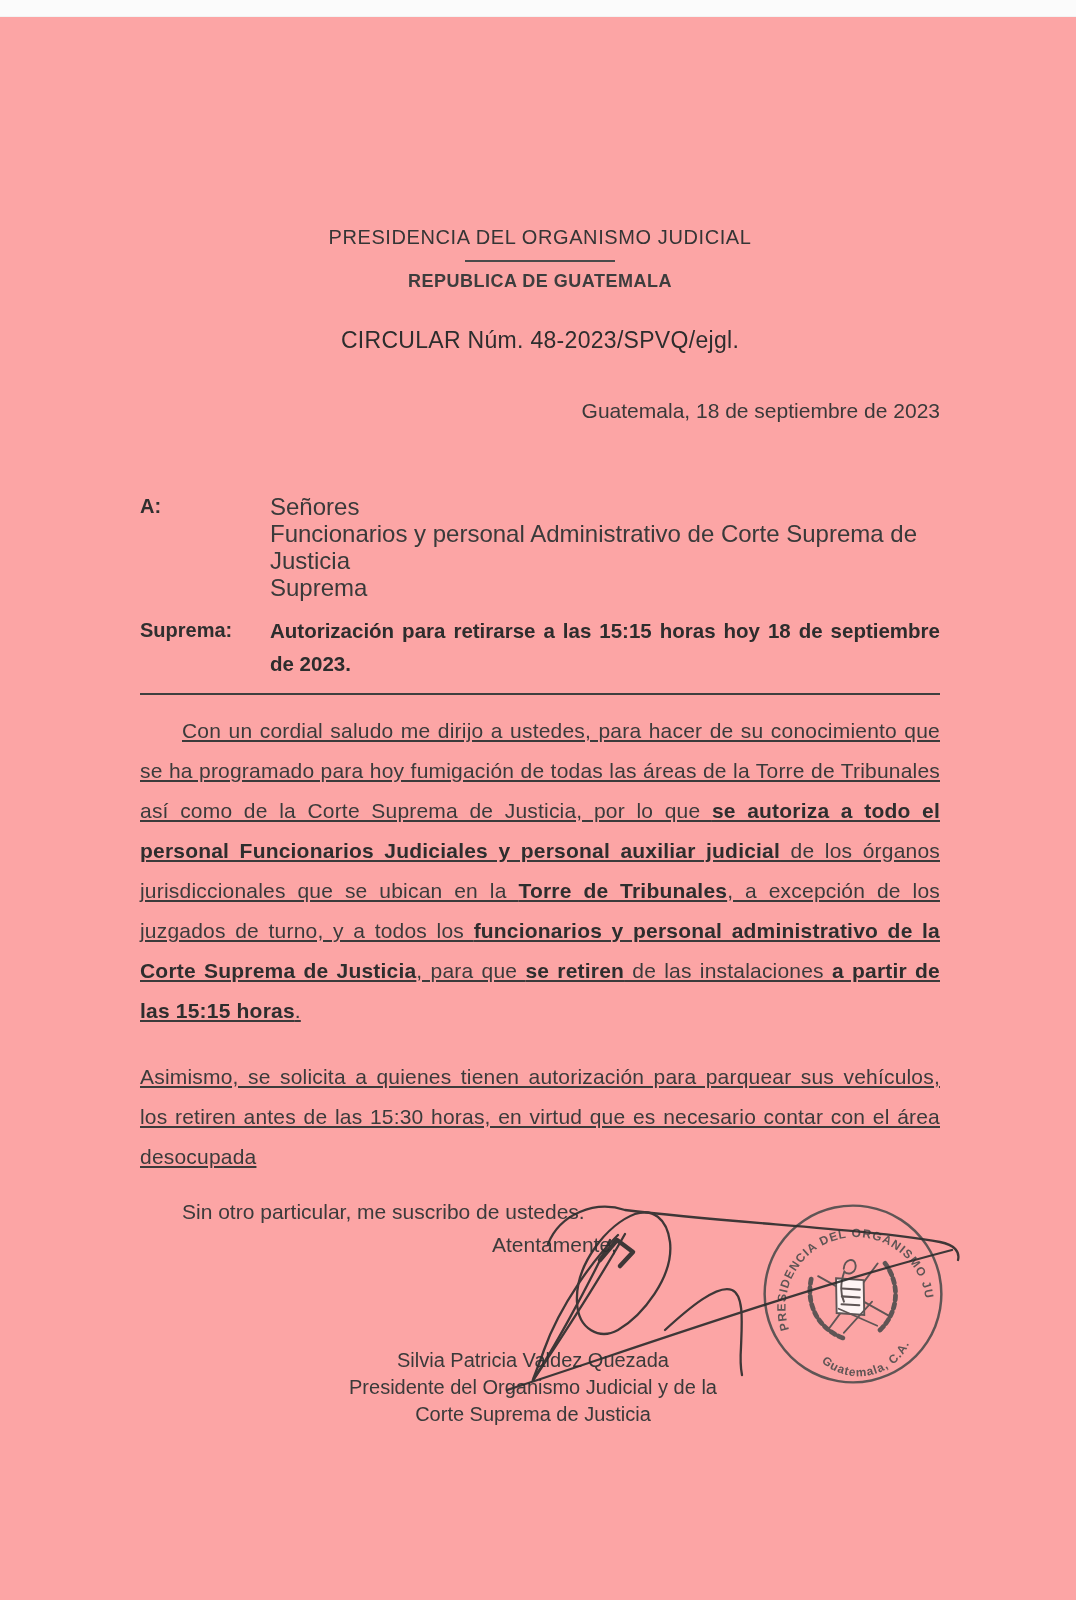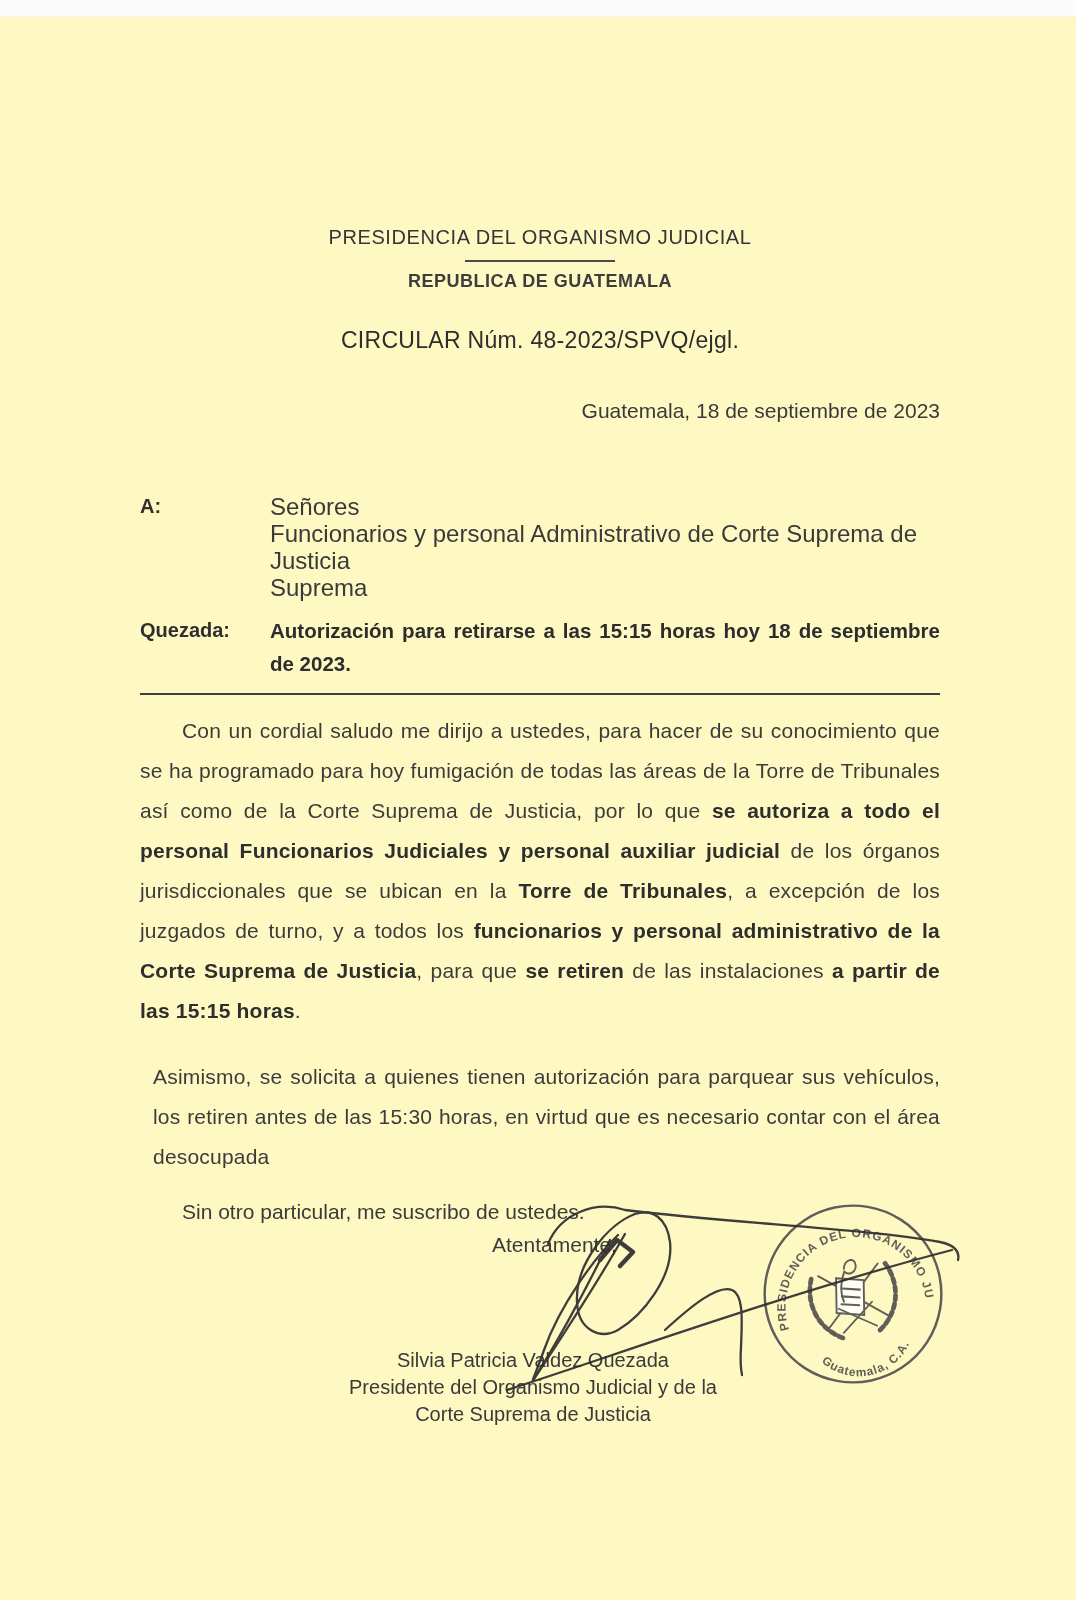--- a/index.html
+++ b/index.html
@@ -1,19 +1,19 @@
 <!DOCTYPE html>
 <html><head>
 <meta charset="utf-8">
 <style>
   html,body{margin:0;padding:0;background:#ffffff;}
   .page{
     position:relative;
     width:1076px;height:1600px;
-    background:#fef9c3;
+    background:#fca5a5;
     font-family:"Liberation Sans","DejaVu Sans",sans-serif;
     color:#3a3a3a;
     overflow:hidden;
     box-sizing:border-box;
     padding:225px 88px 0 140px;
   }
   .scan-strip{position:absolute;top:0;left:0;width:100%;height:16px;background:#fbfbfb;border-bottom:1px solid #f3f3f3;}
   .content{position:relative;width:800px;}
 
   .org{ text-align:center; font-size:20px; line-height:24px; letter-spacing:.6px; color:#353535;}
@@ -25,23 +25,23 @@
   .addr-row{ margin-top:69px; display:flex;}
   .addr-label{ width:130px; flex:0 0 130px; font-weight:bold; font-size:20px; line-height:27px; color:#2f2f2f;}
   .addr-lines{ flex:1; font-size:24px; line-height:27px; color:#3a3a3a;}
 
   .subject-row{ margin-top:13px; display:flex;}
   .subject-label{ width:130px; flex:0 0 130px; font-weight:bold; font-size:20px; line-height:33px; color:#2f2f2f;}
   .subject-text{ flex:1; font-weight:bold; font-size:20.5px; line-height:33px; text-align:justify; color:#2d2d2d;}
 
   .rule-full{ margin-top:13px; height:2px; background:#3f3f3f;}
 
-  .body-p{ font-size:21px; line-height:40px; text-align:justify; letter-spacing:.2px; color:#3b3b3b;}
+  .body-p{ font-size:21px; line-height:40px; text-align:justify; letter-spacing:.2px; color:#3b3b3b;text-decoration:underline;}
   .p1{ margin-top:16px; text-indent:42px;}
-  .p2{ margin-top:26px;margin-left:13px;}
+  .p2{ margin-top:26px;}
   .body-p .b{ font-weight:bold; color:#2e2e2e;}
   .closing{ margin-top:17px; font-size:21px; line-height:27px; text-indent:42px; color:#3b3b3b;}
 
   .sig-area{ position:relative; margin-top:3px; height:240px;}
   .salutation{ position:absolute; left:352px; top:4px; font-size:21px; line-height:26px; color:#3b3b3b;}
   .sig-name-block{ position:absolute; left:183px; top:119px; width:420px; text-align:center;
     font-size:20px; line-height:27px; color:#3a3a3a;}
   .scribble{ position:absolute; left:320px; top:-56px; width:510px; height:230px; pointer-events:none;}
   .seal{ position:absolute; left:618px; top:-29px; width:190px; height:190px; opacity:.88;}
 </style>
@@ -63,21 +63,21 @@
     <div class="addr-row">
       <div class="addr-label">A:</div>
       <div class="addr-lines">
         <div>Señores</div>
         <div>Funcionarios y personal Administrativo de Corte Suprema de Justicia</div>
         <div>Suprema</div>
       </div>
     </div>
 
     <div class="subject-row">
-      <div class="subject-label">Quezada:</div>
+      <div class="subject-label">Suprema:</div>
       <div class="subject-text">Autorización para retirarse a las 15:15 horas hoy 18 de septiembre de 2023.</div>
     </div>
 
     <div class="rule-full"></div>
 
     <p class="body-p p1"><span>Con un cordial saludo me dirijo a ustedes, para hacer de su conocimiento que se ha programado para hoy fumigación de todas las áreas de la Torre de Tribunales así como de la Corte Suprema de Justicia, por lo que </span><span class="b">se autoriza a todo el personal Funcionarios Judiciales y personal auxiliar judicial</span><span> de los órganos jurisdiccionales que se ubican en la </span><span class="b">Torre de Tribunales</span><span>, a excepción de los juzgados de turno, y a todos los </span><span class="b">funcionarios y personal administrativo de la Corte Suprema de Justicia</span><span>, para que </span><span class="b">se retiren</span><span> de las instalaciones </span><span class="b">a partir de las 15:15 horas</span><span>.</span></p>
 
     <p class="body-p p2">Asimismo, se solicita a quienes tienen autorización para parquear sus vehículos, los retiren antes de las 15:30 horas, en virtud que es necesario contar con el área desocupada</p>
 
     <div class="closing">Sin otro particular, me suscribo de ustedes.</div>

